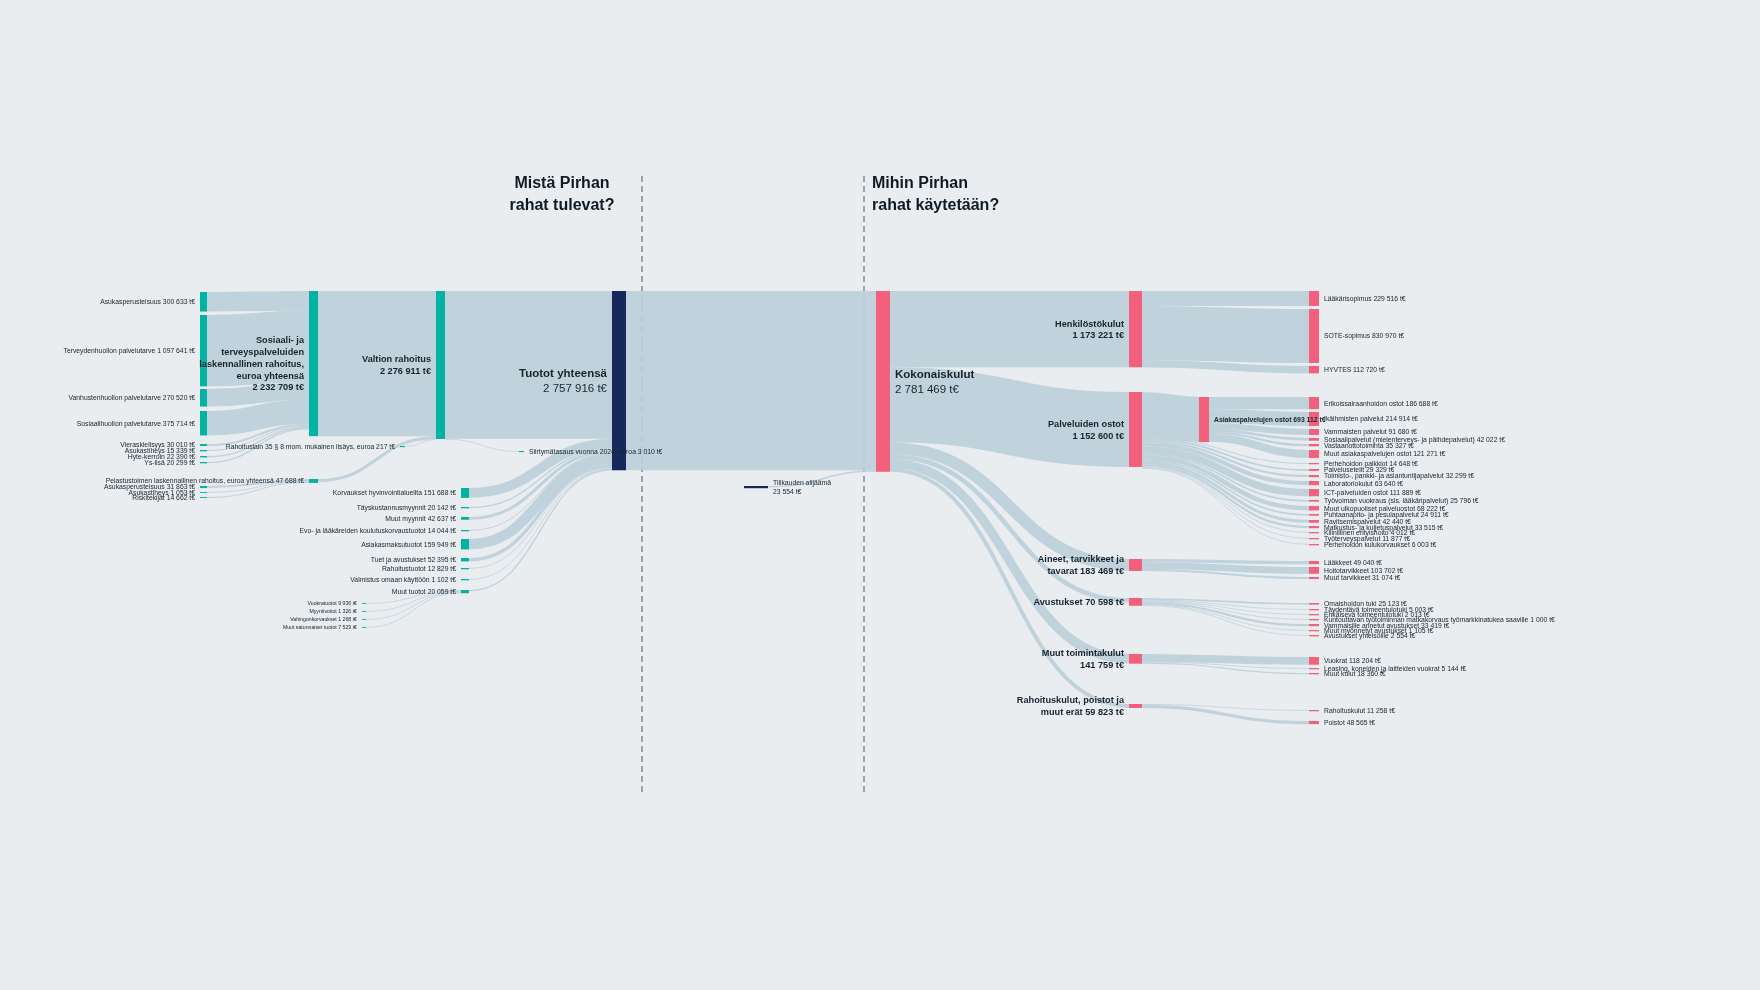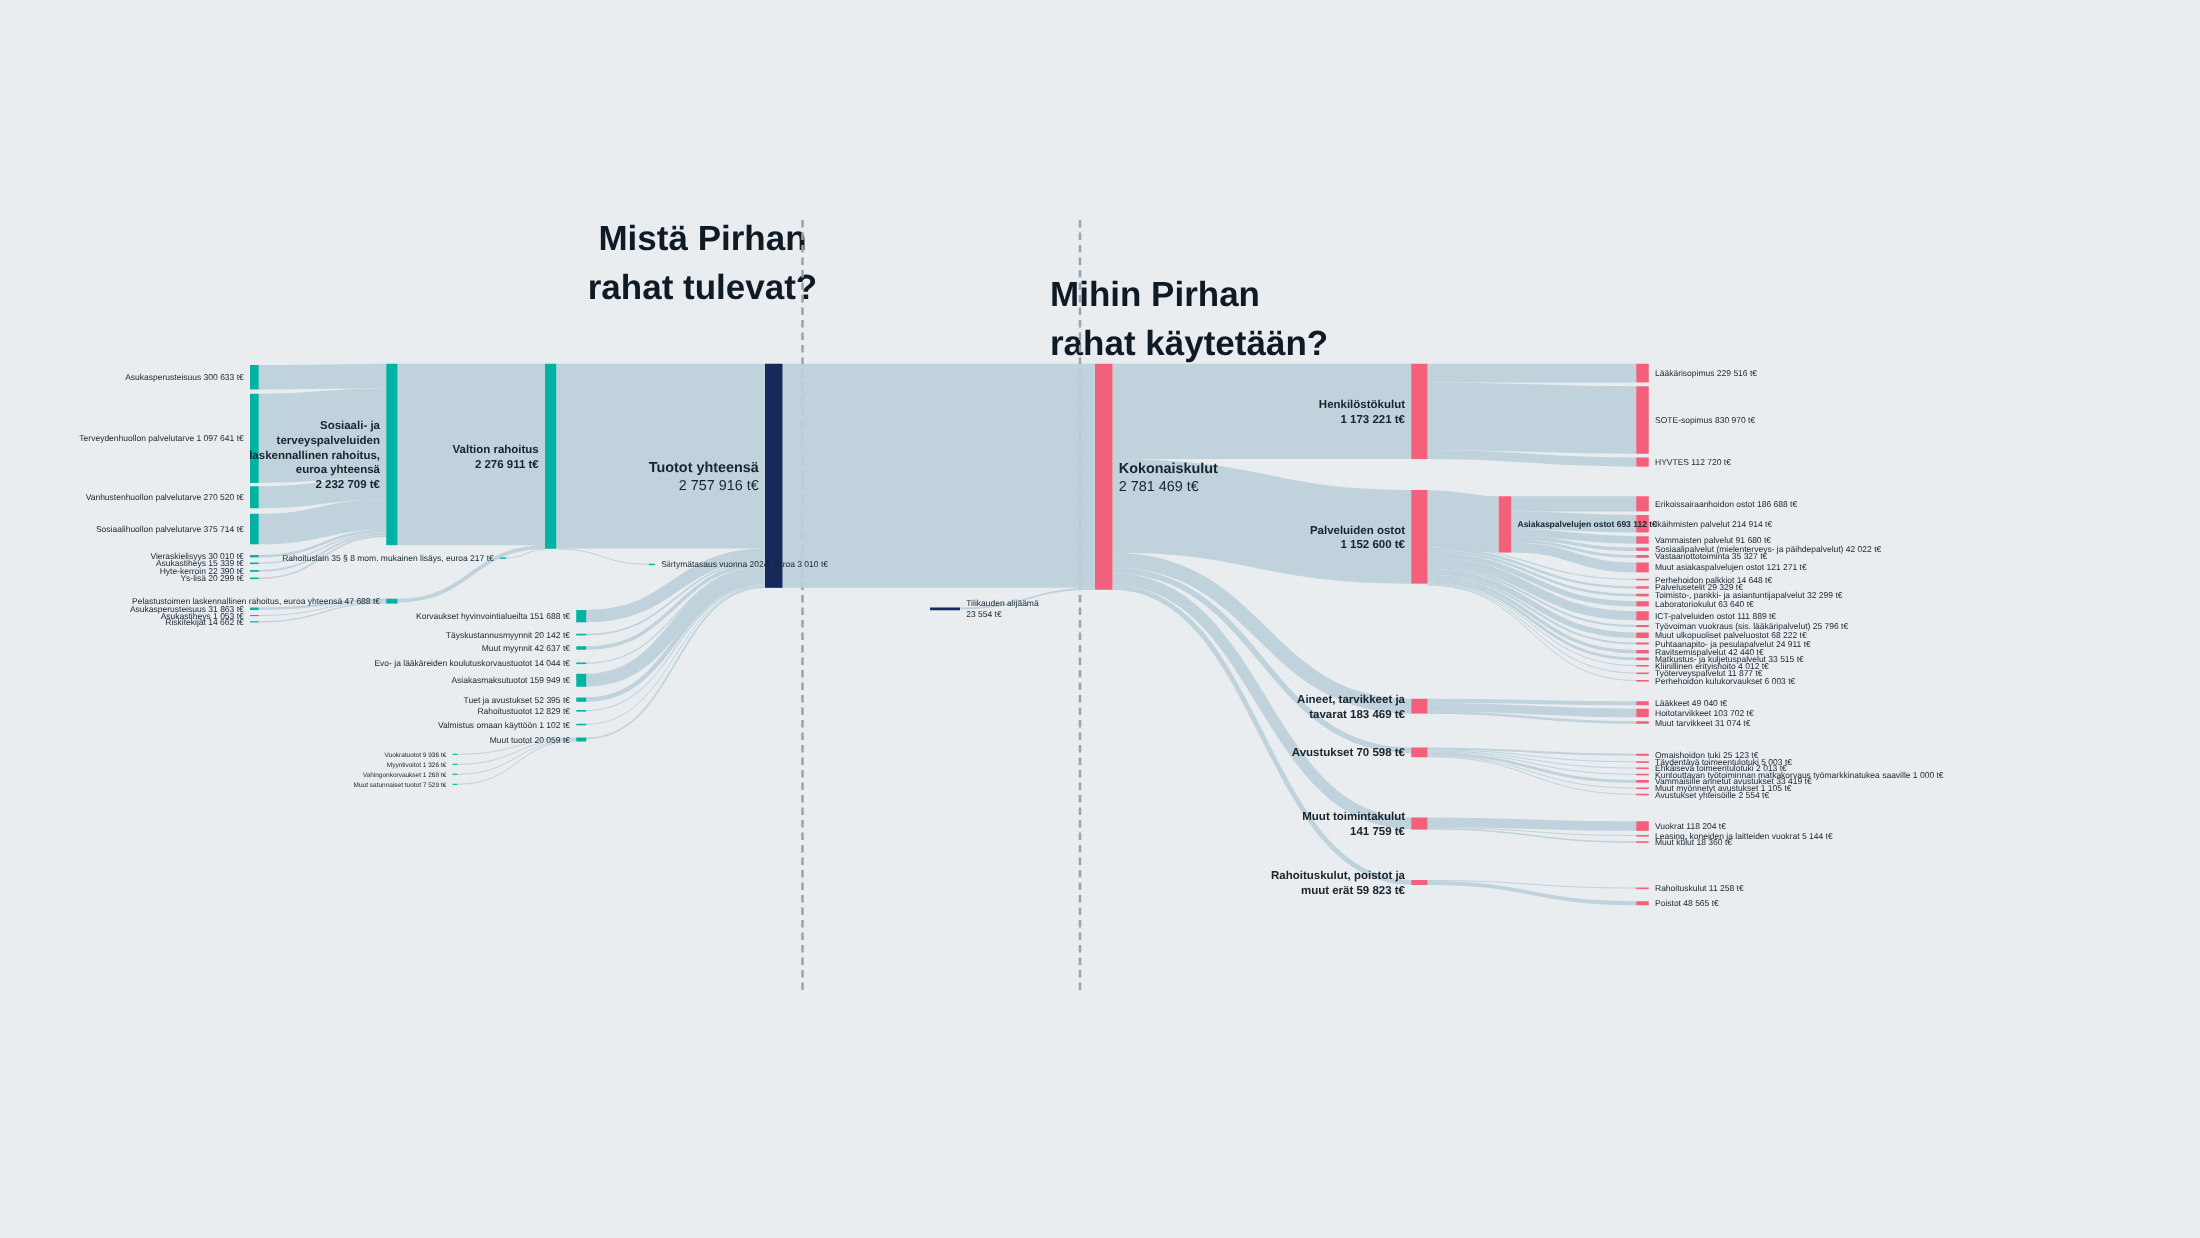--- a/index.html
+++ b/index.html
@@ -1,19 +1,19 @@
 <!DOCTYPE html>
 <html><head>
 <meta charset="utf-8">
 <style>
   html,body{margin:0;padding:0;background:#e9edf0;font-family:"Liberation Sans",sans-serif;}
   .stage{position:relative;width:1760px;height:990px;background:#e9edf0;overflow:hidden;}
-  .title{position:absolute;top:172px;font-size:28px;font-weight:700;color:#0f1b24;line-height:1.38;white-space:pre-line;}
+  .title{position:absolute;top:172px;font-size:16px;font-weight:700;color:#0f1b24;line-height:1.38;white-space:pre-line;}
   .title-left{left:462px;width:200px;text-align:center;}
-  .title-right{left:840px;text-align:left;margin-top:45px;}
+  .title-right{left:872px;text-align:left;}
   .divider{position:absolute;top:176px;height:616px;width:0;border-left:2px dashed #98a3ab;}
   .divider-left{left:641px;}
   .divider-right{left:863px;}
   svg.sankey{position:absolute;left:0;top:0;}
   svg.sankey text{font-family:"Liberation Sans",sans-serif;}
 </style>
 </head>
 <body>
 
 <div class="stage">

